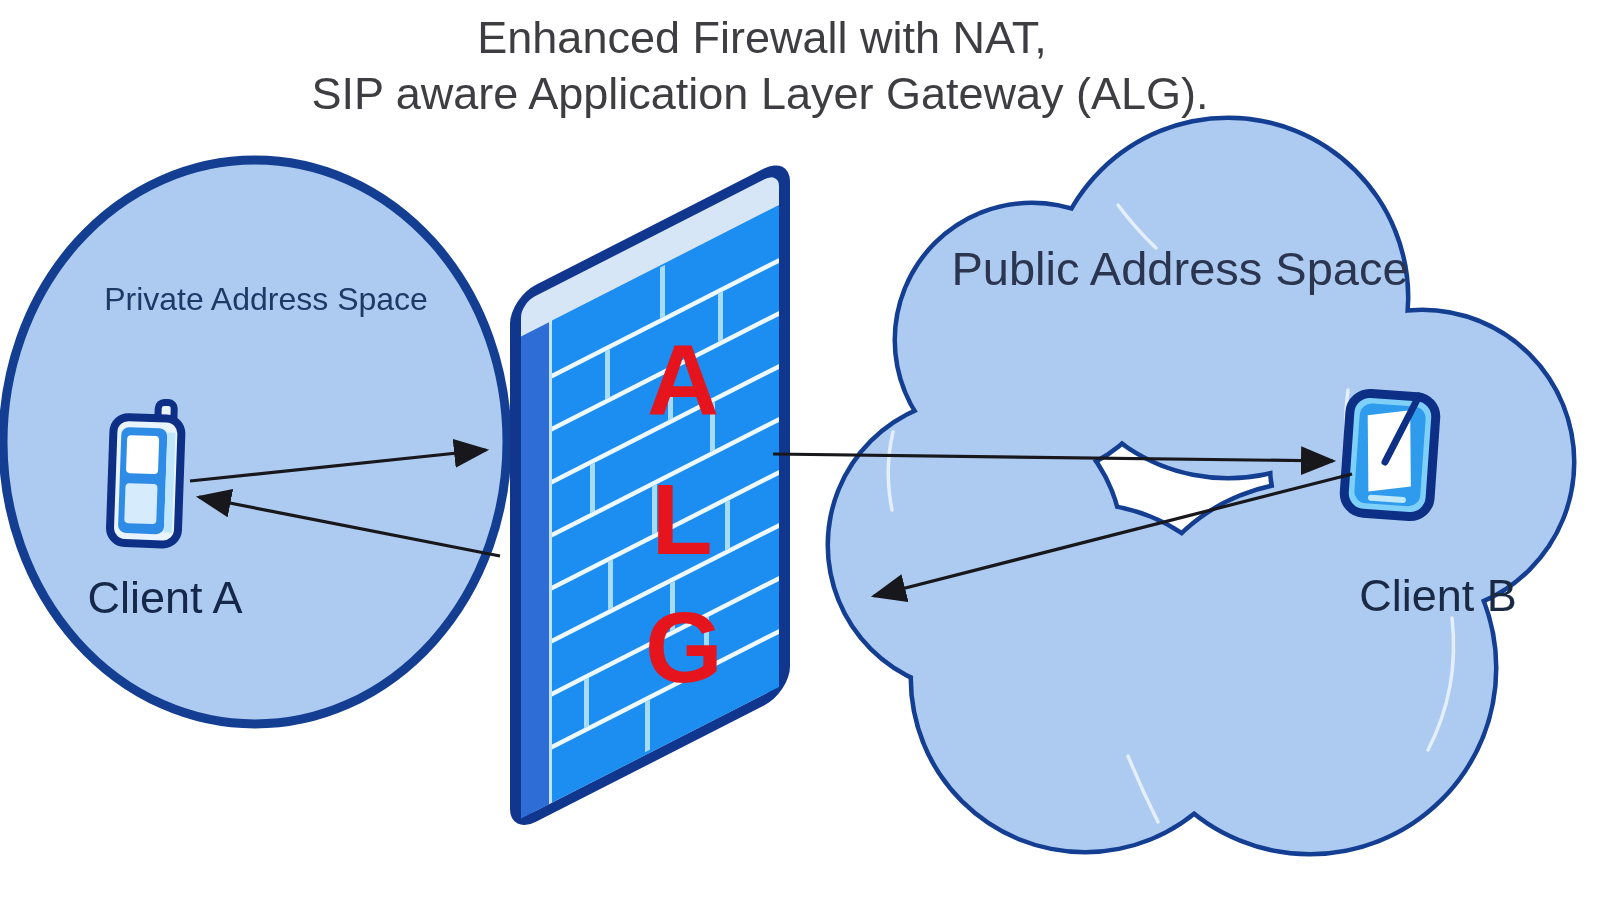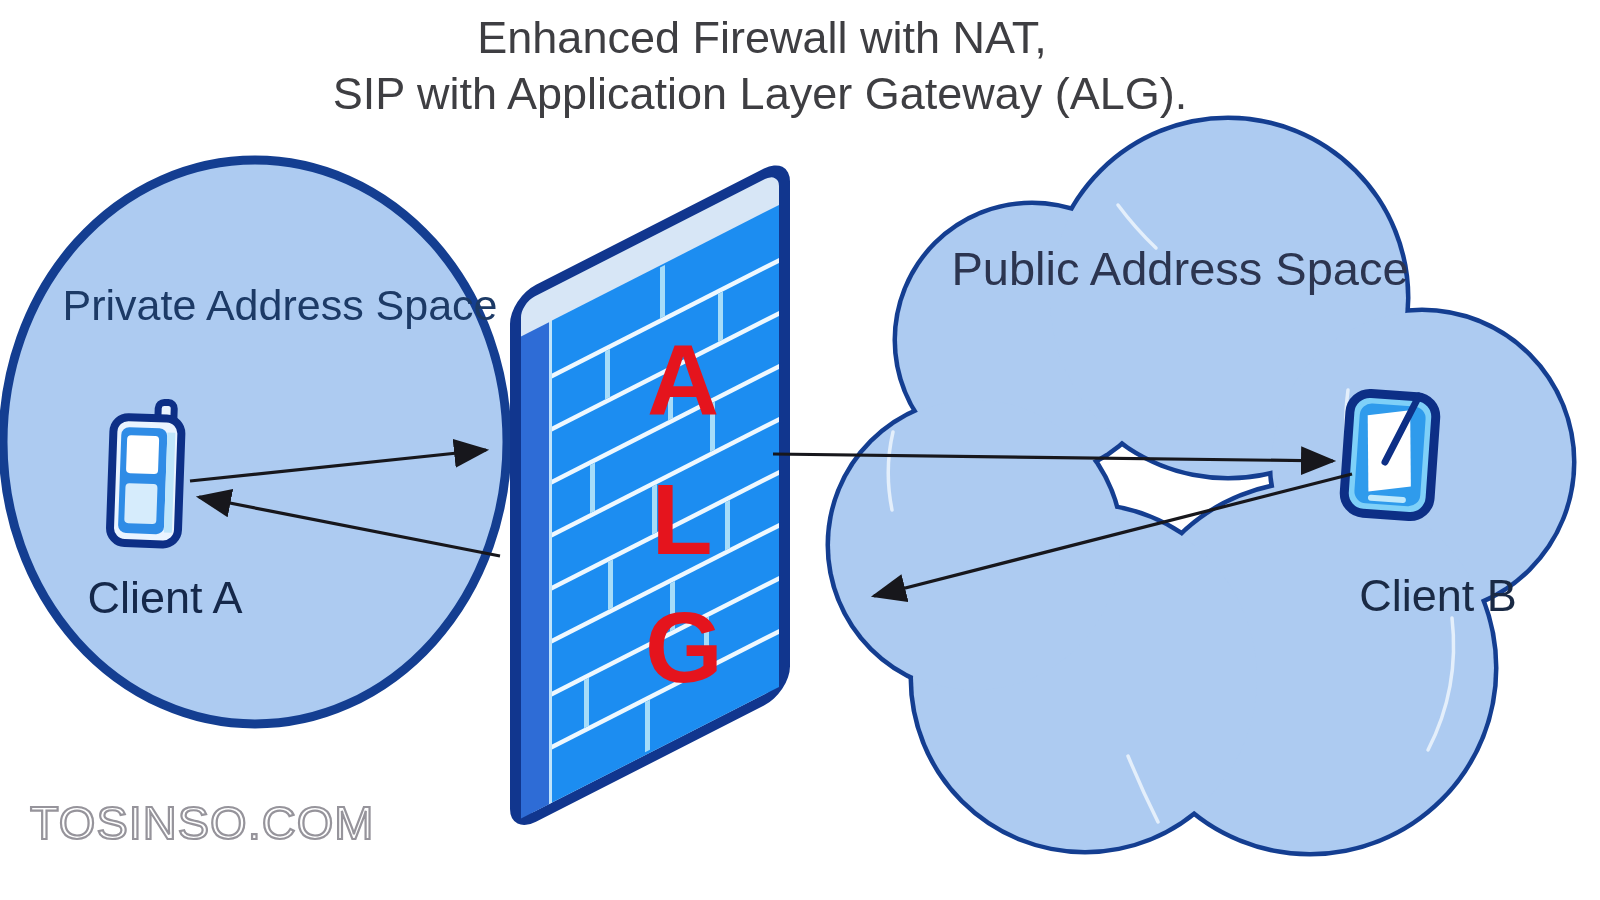--- a/index.html
+++ b/index.html
@@ -118,26 +118,25 @@
 
     <g stroke="#17171c" stroke-width="3.2" fill="none">
       <line x1="190" y1="481" x2="486" y2="450" marker-end="url(#ah)"></line>
       <line x1="500" y1="556" x2="199" y2="497" marker-end="url(#ah)"></line>
       <line x1="773" y1="454" x2="1333" y2="461" marker-end="url(#ah)"></line>
       <line x1="1352" y1="474" x2="874" y2="596" marker-end="url(#ah)"></line>
     </g>
   </svg>
 
   <div class="lbl title-line" style="left:762px;top:14px;">Enhanced Firewall with NAT,</div>
-  <div class="lbl title-line" style="left:760px;top:70px;">SIP with Application Layer Gateway (ALG).</div>
+  <div class="lbl title-line" style="left:760px;top:70px;">SIP aware Application Layer Gateway (ALG).</div>
 
-  <div class="lbl zone-label" style="left:280px;top:283px;font-size:43px;">Private Address Space</div>
+  <div class="lbl zone-label" style="left:266px;top:283px;font-size:32px;">Private Address Space</div>
   <div class="lbl client-label" style="left:165px;top:574px;">Client A</div>
 
   <div class="lbl zone-label public" style="left:1180px;top:244px;font-size:47px;">Public Address Space</div>
   <div class="lbl client-label b" style="left:1398px;top:572px;margin-left:40px;">Client B</div>
 
   <div class="lbl alg-letter" style="left:683px;top:380px;">A</div>
   <div class="lbl alg-letter" style="left:682px;top:519px;">L</div>
   <div class="lbl alg-letter" style="left:684px;top:647px;">G</div>
 
-  <div class="lbl watermark" style="left:30px;top:798px;">TOSINSO.COM</div>
 </div>
 
 </body></html>

